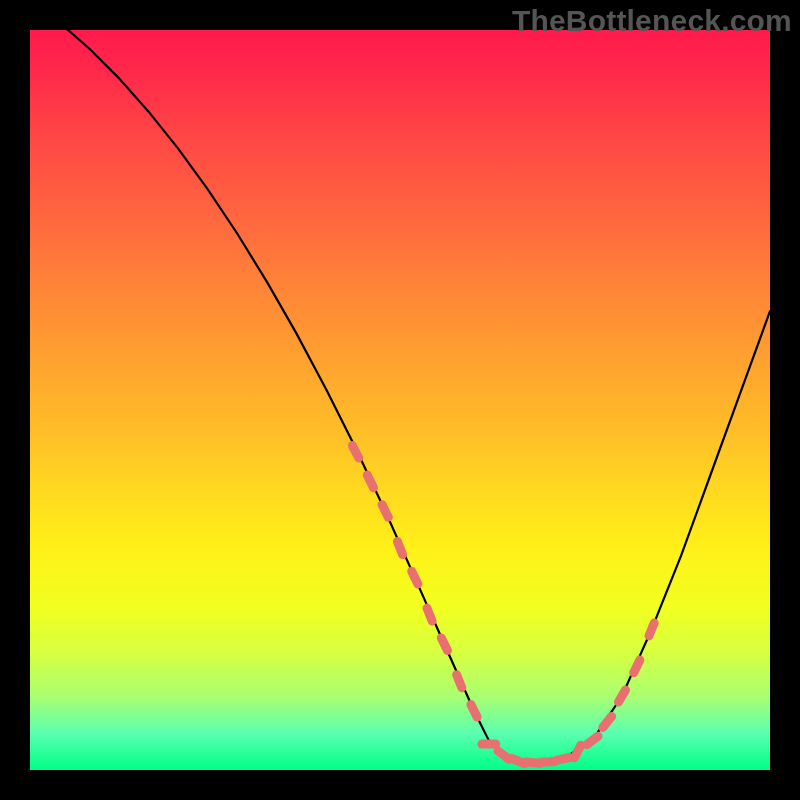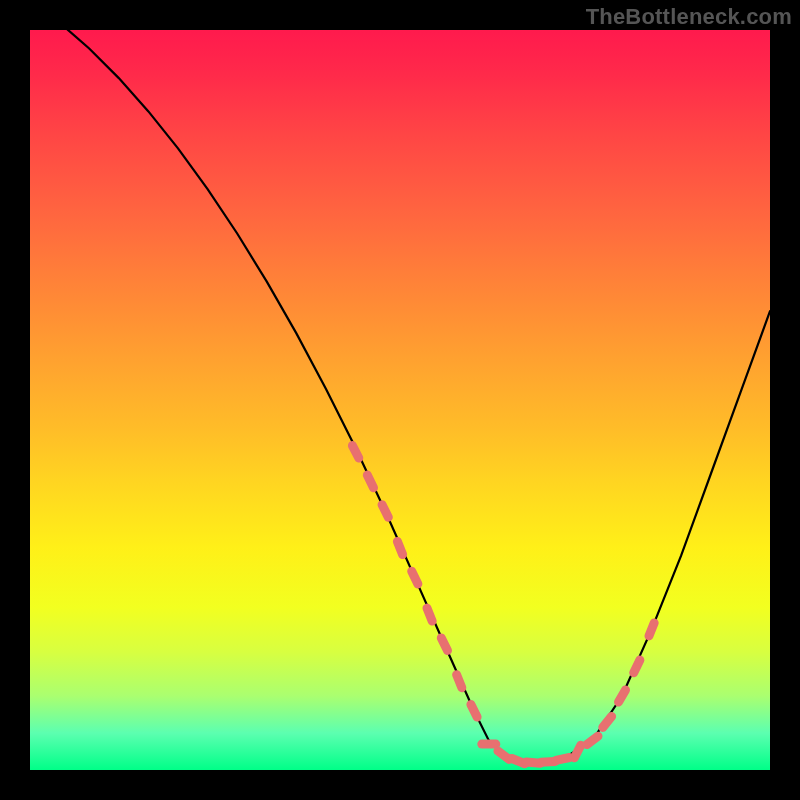--- a/index.html
+++ b/index.html
@@ -32,21 +32,21 @@
       #aaff70 90%,
       #5cffb0 95%,
       #00ff88 100%
     );
   }
   .watermark {
     position: absolute;
     top: 4px;
     right: 8px;
     color: #555;
-    font-size: 22px;
+    font-size: 30px;
     font-weight: 600;
     letter-spacing: 0.2px;
     user-select: none;
   }
   svg.plot {
     position: absolute;
     left: 30px;
     top: 30px;
     width: 740px;
     height: 740px;

